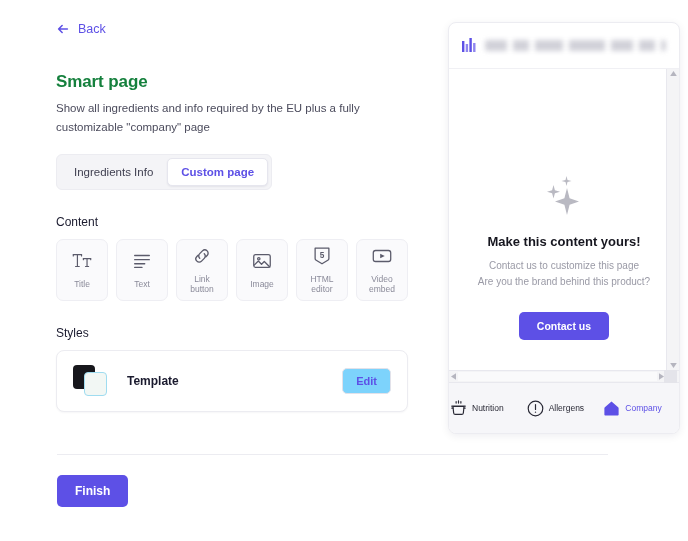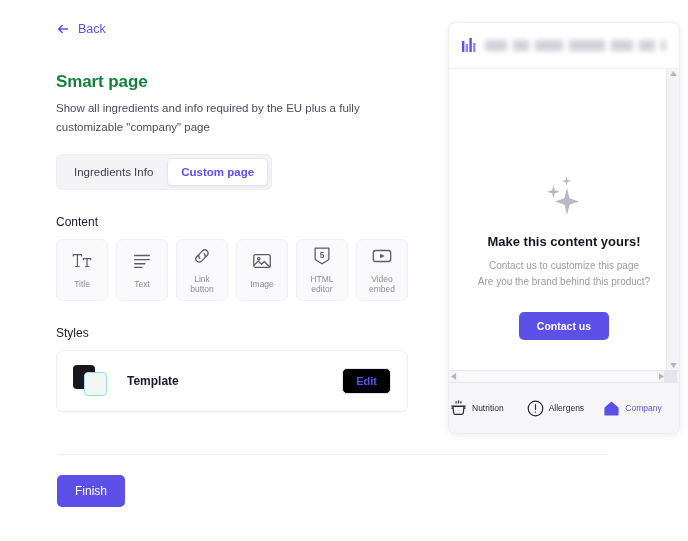--- a/index.html
+++ b/index.html
@@ -95,33 +95,33 @@
     width: 23px; height: 24px;
     background: #f2f7f4;
     border: 1.5px solid #9fdcf0; border-radius: 4px;
   }
   .template-name {
     flex: 1; margin-left: 18px;
     font-size: 12px; font-weight: 700; color: #1a1a2e;
   }
   .edit-btn {
     font-size: 11px; font-weight: 700; color: #5d50e6;
-    background: #000000; border: 1px solid #e2e2ea;
+    background: #7dd3fc; border: 1px solid #e2e2ea;
     border-radius: 5px; padding: 6px 13px; cursor: pointer;
   }
 
   
   .divider {
     position: absolute; left: 57px; top: 454px;
     width: 551px; height: 1px; background: #ececf1;
   }
   .finish-btn {
     position: absolute; left: 57px; top: 475px;
     background: #5d50e6; color: #ffffff;
-    font-size: 12px; font-weight: 400;
+    font-size: 12px; font-weight: 700;
     border: none; border-radius: 5px;
     padding: 9px 18px; cursor: pointer;
   }
 
   
   .preview {
     position: absolute; left: 448px; top: 22px;
     width: 232px; height: 412px;
     background: #ffffff;
     border: 1px solid #ececf1;

